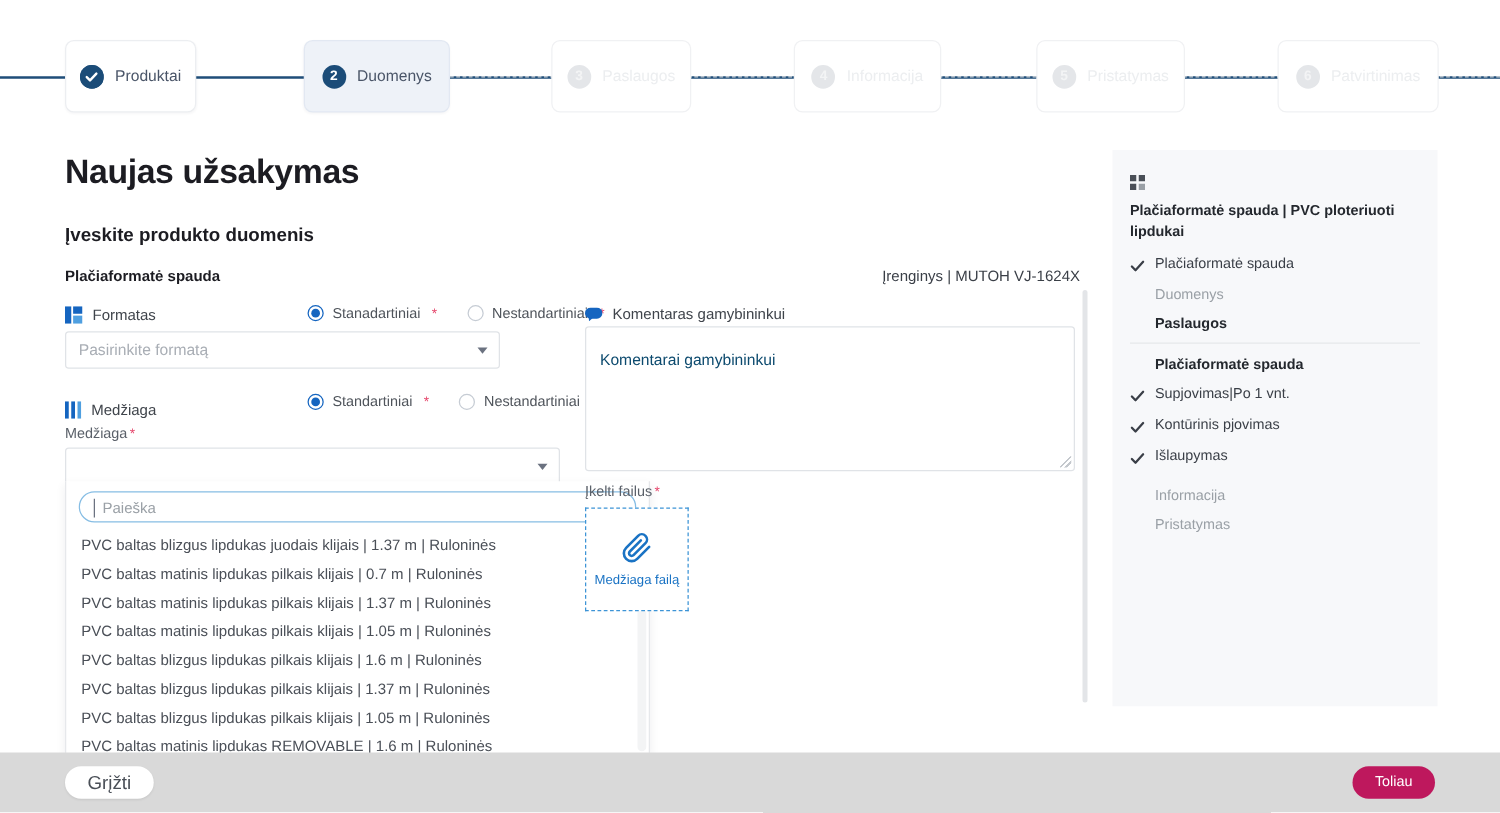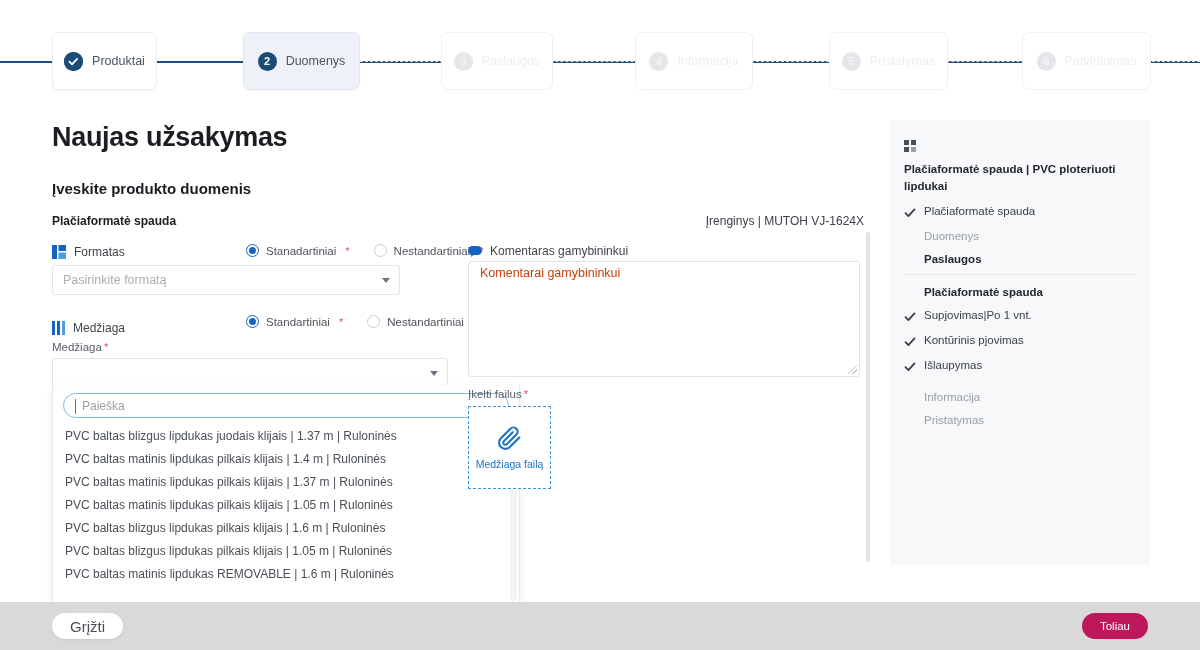--- a/index.html
+++ b/index.html
@@ -170,21 +170,21 @@
   }
 
   
   .cmt-head { position: absolute; left: 468px; top: 244px; display:flex; align-items:center; gap:8px; }
   .cmt-head .ctxt { font-size: 12px; color: #3f444b; }
   .bubble { width: 14px; height: 11px; display:block; }
 
   .textarea {
     position: absolute; left: 468px; top: 261px; width: 392px; height: 116px;
     border: 1px solid #e0e3e7; border-radius: 3px; background:#fff;
-    padding: 4px 11px; font-size: 12.5px; color:#c2410c;
+    padding: 19px 11px; font-size: 12.5px; color:#0c4a6e;
   }
   .ta-grip {
     position:absolute; right:2px; bottom:2px; width:9px; height:9px;
     background:
       linear-gradient(135deg, transparent 45%, #c4c8cd 45%, #c4c8cd 55%, transparent 55%),
       linear-gradient(135deg, transparent 70%, #c4c8cd 70%, #c4c8cd 80%, transparent 80%);
   }
   .upload-label { position: absolute; left: 468px; top: 388px; font-size: 11.5px; color:#5a6069; }
   .dropzone {
     position: absolute; left: 468px; top: 406px; width: 83px; height: 83px;
@@ -354,24 +354,25 @@
 
   <div class="dropdown">
     <div class="dd-search-wrap">
       <div class="dd-search">
         <span class="dd-caret"></span>
         <span style="margin-left:6px;">Paieška</span>
       </div>
     </div>
     <div class="dd-list">
       <div class="dd-item">PVC baltas blizgus lipdukas juodais klijais  |  1.37 m  |  Ruloninės</div>
-      <div class="dd-item">PVC baltas matinis lipdukas pilkais klijais  |  1.4 m  |  Ruloninės</div>
+      <div class="dd-item">PVC baltas matinis lipdukas pilkais klijais  |  0.7 m  |  Ruloninės</div>
       <div class="dd-item">PVC baltas matinis lipdukas pilkais klijais  |  1.37 m  |  Ruloninės</div>
       <div class="dd-item">PVC baltas matinis lipdukas pilkais klijais  |  1.05 m  |  Ruloninės</div>
       <div class="dd-item">PVC baltas blizgus lipdukas pilkais klijais  |  1.6 m  |  Ruloninės</div>
+      <div class="dd-item">PVC baltas blizgus lipdukas pilkais klijais  |  1.37 m  |  Ruloninės</div>
       <div class="dd-item">PVC baltas blizgus lipdukas pilkais klijais  |  1.05 m  |  Ruloninės</div>
       <div class="dd-item">PVC baltas matinis lipdukas REMOVABLE  |  1.6 m  |  Ruloninės</div>
     </div>
     <div class="dd-arrow"></div>
     <div class="dd-scroll"></div>
     <div class="dd-thumb"></div>
   </div>
 
   <div class="cmt-head">
     <span>

